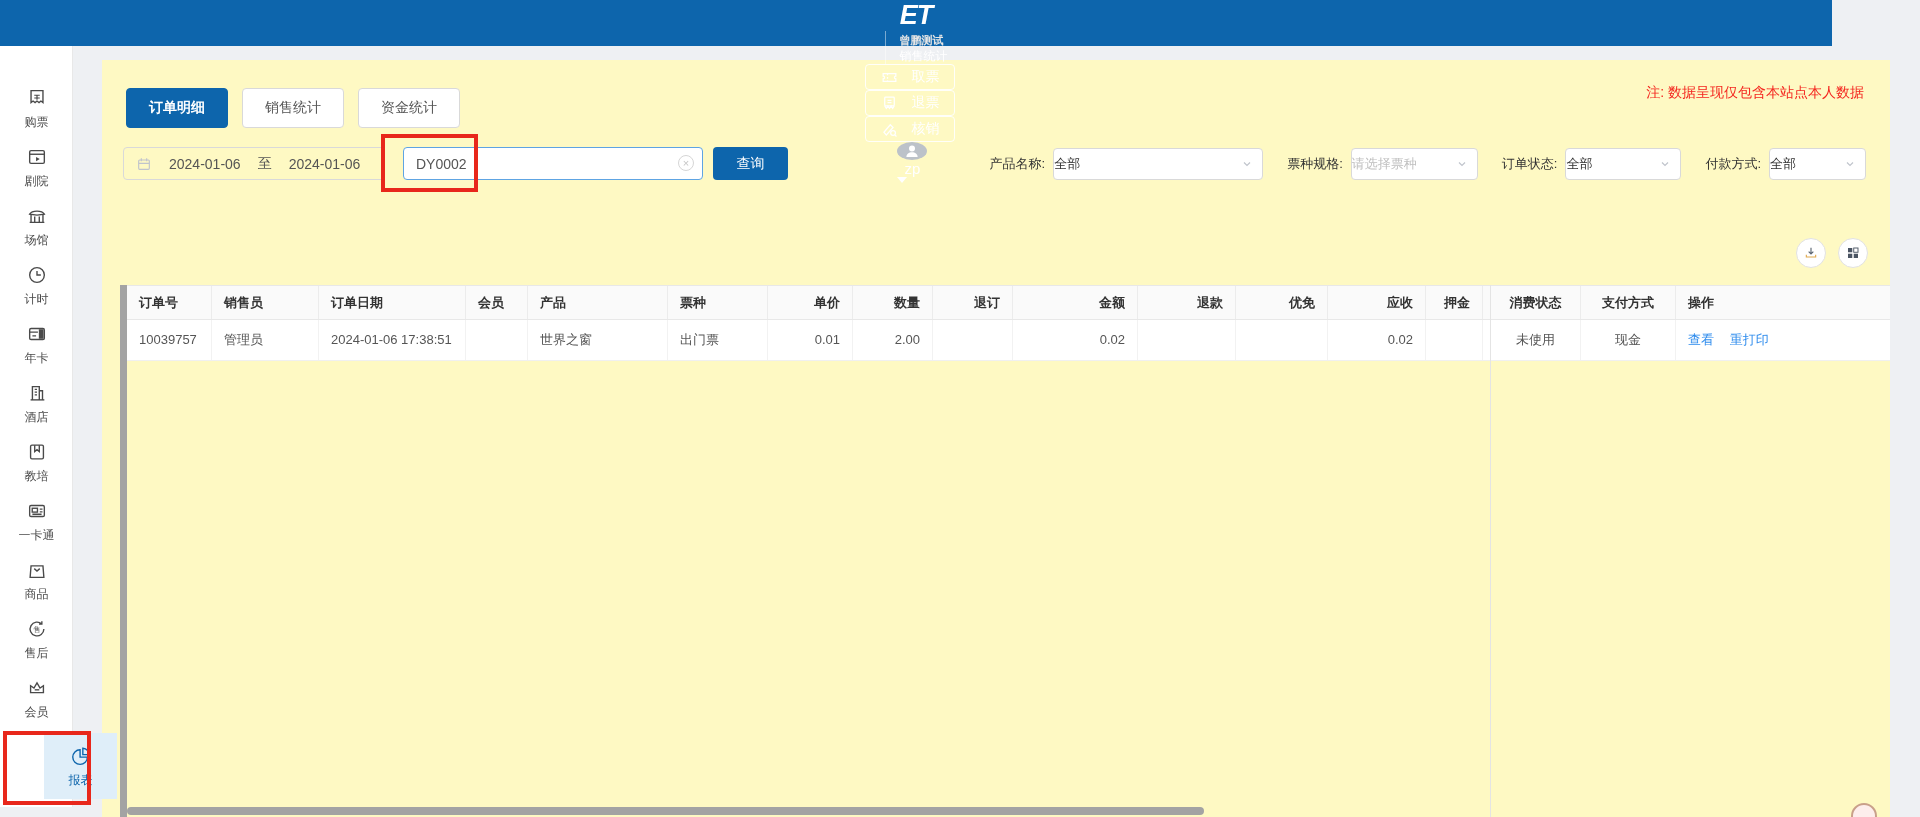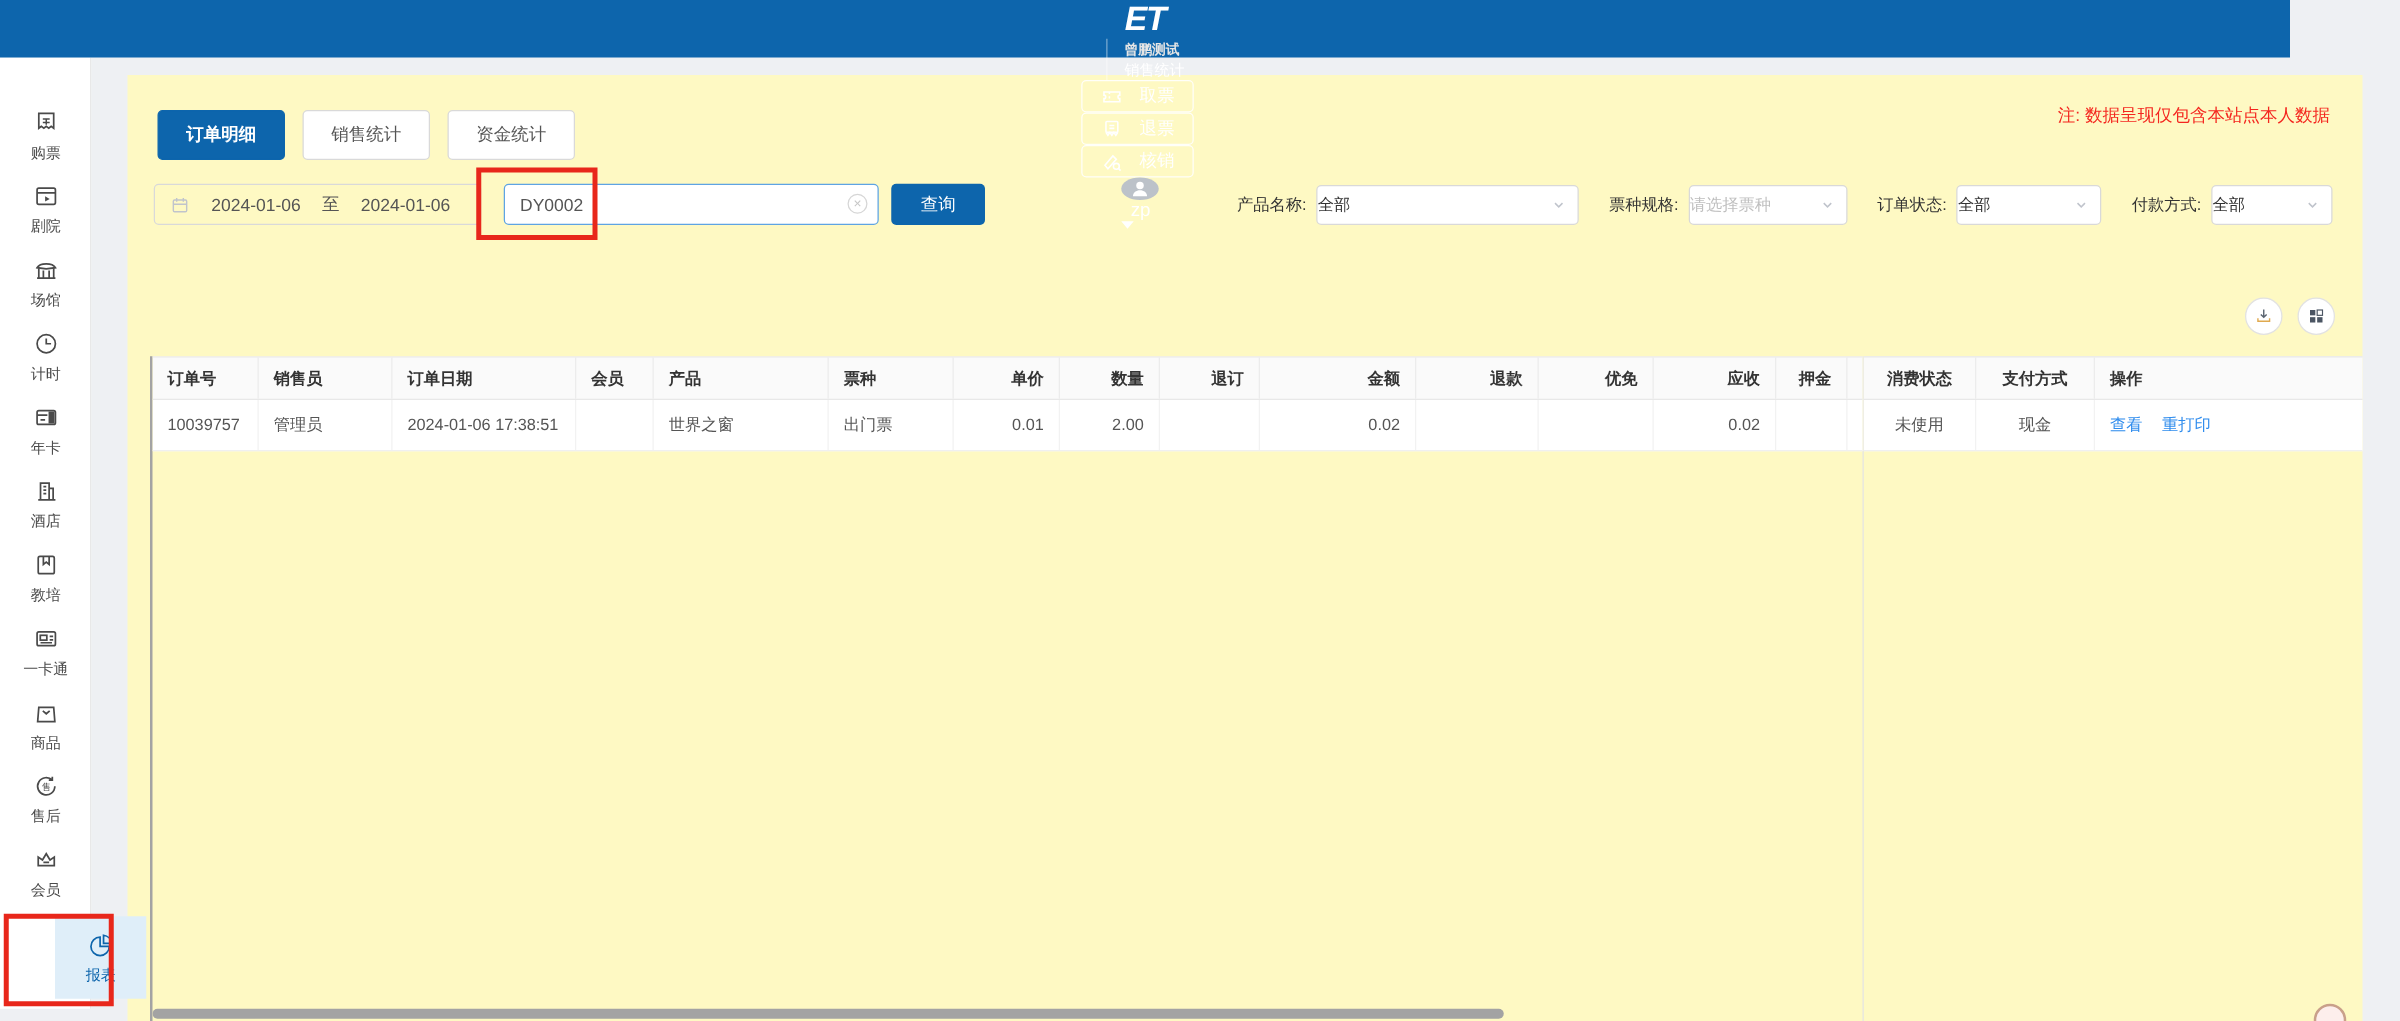--- a/index.html
+++ b/index.html
@@ -50,21 +50,21 @@
   .right-filters { margin-left:auto; display:flex; align-items:center; }
   .f-label { font-size:13px; color:#333; margin:0 8px 0 24px; white-space:nowrap; }
   .select { height:32px; border:1px solid #d9d9d9; border-radius:4px; display:flex; align-items:center; justify-content:space-between; padding:0 9px 0 0; font-size:13px; color:#333; cursor:pointer; background:#fff; }
   .select .ph { color:#bfbfbf; }
   .sel-product { width:210px; } .sel-spec { width:127px; } .sel-status { width:116px; } .sel-pay { width:97px; }
 
   .tools-row { display:flex; justify-content:flex-end; gap:12px; margin:58px 22px 0 0; }
   .tool-btn { width:30px; height:30px; border:1px solid #e2e2e2; border-radius:50%; background:#fff; display:flex; align-items:center; justify-content:center; cursor:pointer; }
 
   
-  .table-area { position:absolute; top:225px; left:18px; right:0; bottom:0; display:flex; border-left:2px solid #a3a3a3; }
+  .table-area { position:absolute; top:225px; left:18px; right:0; bottom:0; display:flex; border-left:7px solid #a3a3a3; }
   .scroll-sec { flex:1; overflow:hidden; position:relative; }
   .fixed-sec { width:400px; border-left:1px solid #e4e4e4; }
   .hrow { display:flex; height:35px; background:#fafafa; border-top:1px solid #e8e8e8; border-bottom:1px solid #e8e8e8; }
   .brow { display:flex; height:41px; border-bottom:1px solid #f0f0f0; background:#fff; }
   .th { font-size:13px; font-weight:bold; color:#333; line-height:33px; padding:0 12px; border-right:1px solid #ececec; flex-shrink:0; white-space:nowrap; overflow:hidden; }
   .td { font-size:13px; color:#555; line-height:40px; padding:0 12px; border-right:1px solid #f2f2f2; flex-shrink:0; white-space:nowrap; overflow:hidden; }
   .num { text-align:right; }
   .ctr { text-align:center; }
   .srow-w { width:1436px; display:flex; }
   .c0{width:85px}.c1{width:107px}.c2{width:147px}.c3{width:62px}.c4{width:140px}.c5{width:100px}

